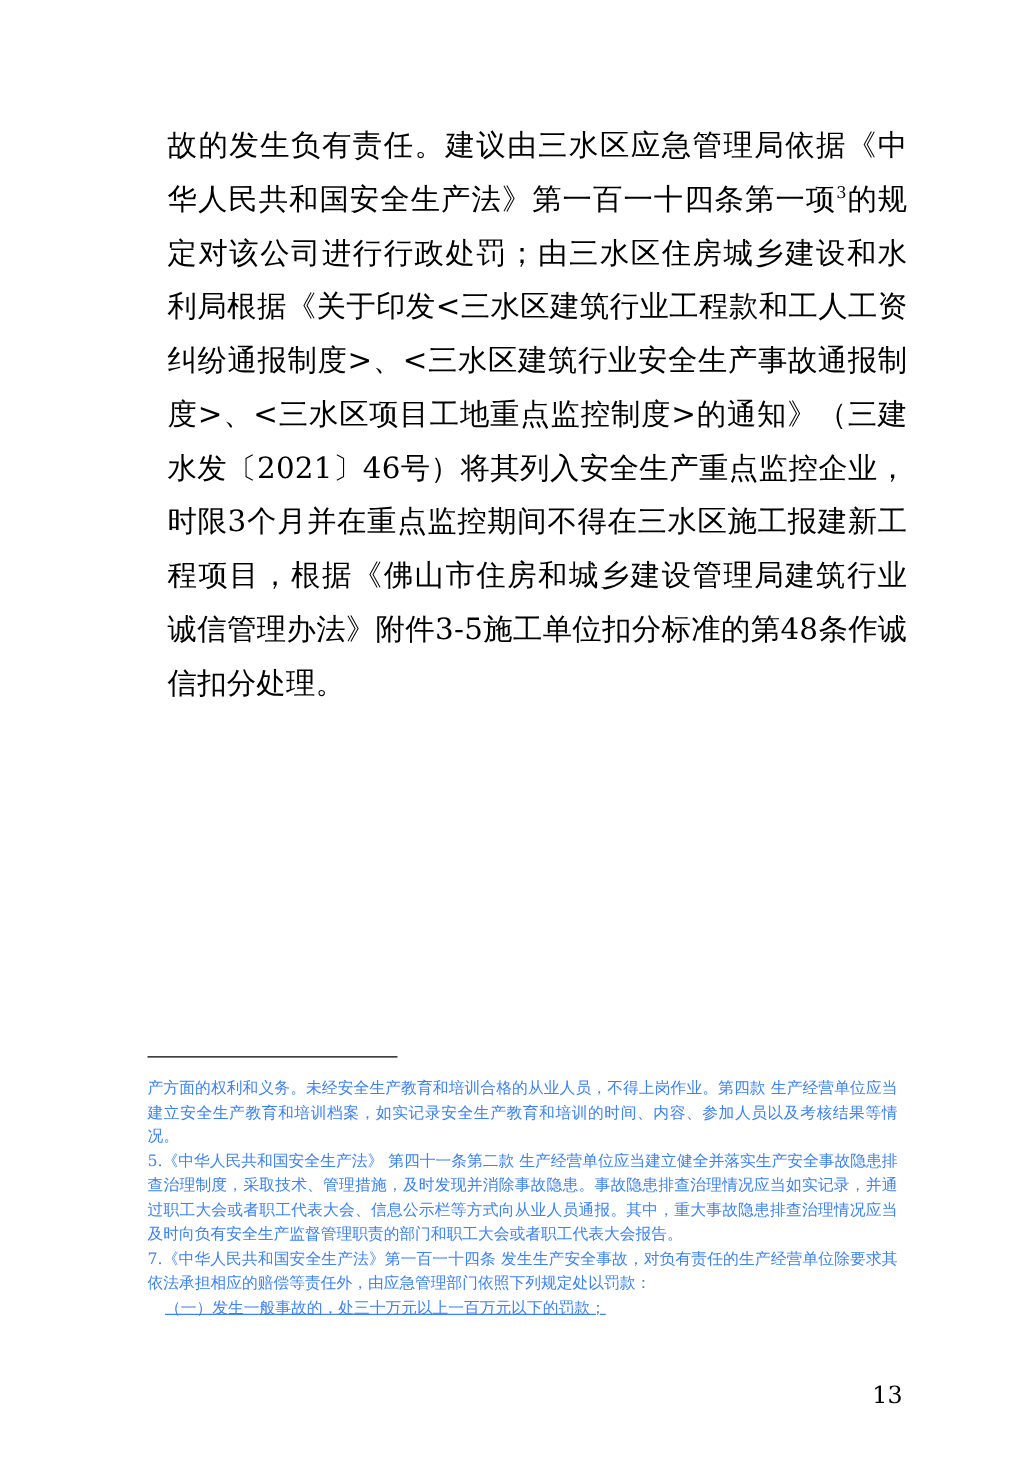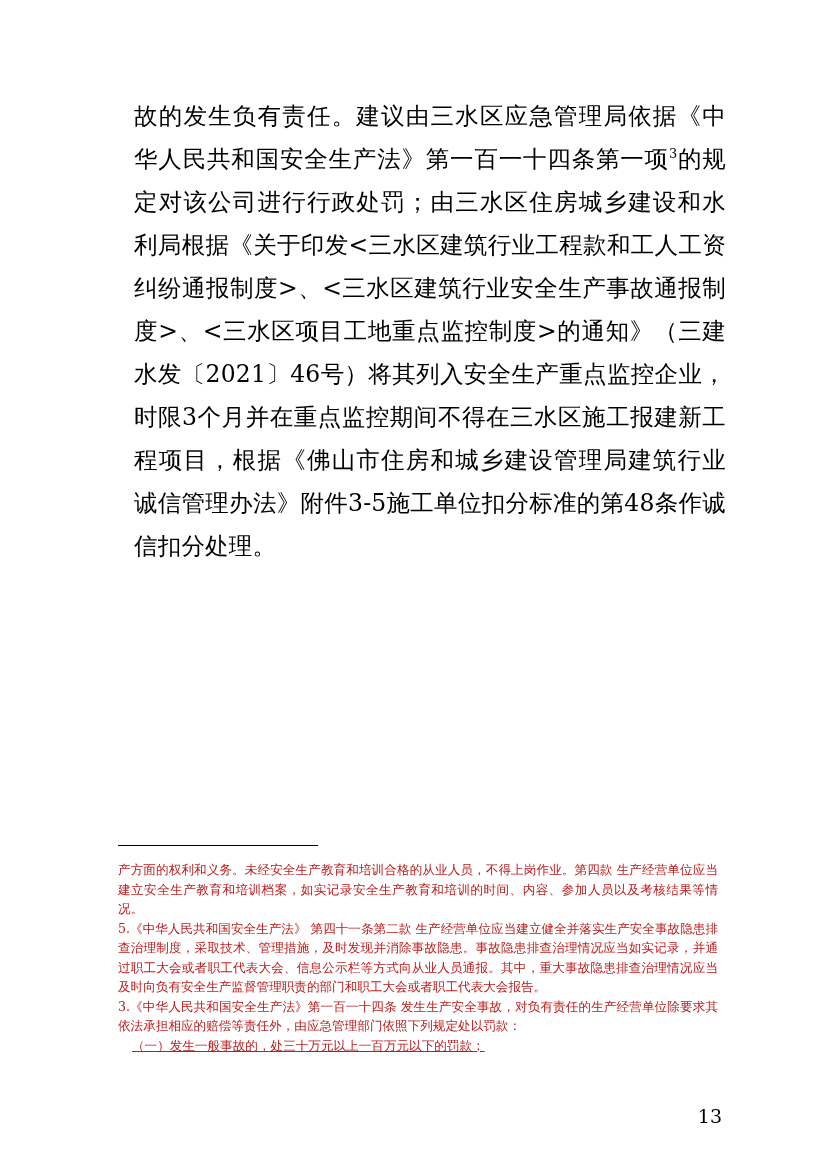--- a/index.html
+++ b/index.html
@@ -58,21 +58,21 @@
     position: absolute;
     left: 118px;
     top: 860px;
     width: 600px;
   }
   .fn {
     font-size: 12.6px;
     line-height: 19.5px;
     text-align: justify;
     text-justify: inter-ideograph;
-    color: #b91c1c;
+    color: #3b82f6;
     margin: 0;
   }
   .fn-sub {
     text-indent: 14px;
     text-decoration: underline;
   }
   .page-number {
     position: absolute;
     right: 104px;
     top: 1105px;
@@ -91,19 +91,19 @@
     <p class="body-par"><span>故的发生负有责任。建议由三水区应急管理局依据《中华人民共和国安全生产法》第一百一十四条第一项</span><sup>3</sup><span>的规定对该公司进行行政处罚；由三水区住房城乡建设和水利局根据《关于印发&lt;三水区建筑行业工程款和工人工资纠纷通报制度&gt;、&lt;三水区建筑行业安全生产事故通报制度&gt;、&lt;三水区项目工地重点监控制度&gt;的通知》（三建水发〔2021〕46号）将其列入安全生产重点监控企业，时限3个月并在重点监控期间不得在三水区施工报建新工程项目，根据《佛山市住房和城乡建设管理局建筑行业诚信管理办法》附件3-5施工单位扣分标准的第48条作诚信扣分处理。</span></p>
 
 
   </div>
 
   <div class="footnote-rule"></div>
 
   <div class="footnotes">
     <p class="fn">产方面的权利和义务。未经安全生产教育和培训合格的从业人员，不得上岗作业。第四款 生产经营单位应当建立安全生产教育和培训档案，如实记录安全生产教育和培训的时间、内容、参加人员以及考核结果等情况。</p>
     <p class="fn">5.《中华人民共和国安全生产法》 第四十一条第二款 生产经营单位应当建立健全并落实生产安全事故隐患排查治理制度，采取技术、管理措施，及时发现并消除事故隐患。事故隐患排查治理情况应当如实记录，并通过职工大会或者职工代表大会、信息公示栏等方式向从业人员通报。其中，重大事故隐患排查治理情况应当及时向负有安全生产监督管理职责的部门和职工大会或者职工代表大会报告。</p>
-    <p class="fn">3.《中华人民共和国安全生产法》第一百一十四条 发生生产安全事故，对负有责任的生产经营单位除要求其依法承担相应的赔偿等责任外，由应急管理部门依照下列规定处以罚款：</p>
+    <p class="fn">7.《中华人民共和国安全生产法》第一百一十四条 发生生产安全事故，对负有责任的生产经营单位除要求其依法承担相应的赔偿等责任外，由应急管理部门依照下列规定处以罚款：</p>
     <p class="fn fn-sub">（一）发生一般事故的，处三十万元以上一百万元以下的罚款；</p>
   </div>
 
   <div class="page-number">13</div>
 
 </div>
 
 </body></html>

